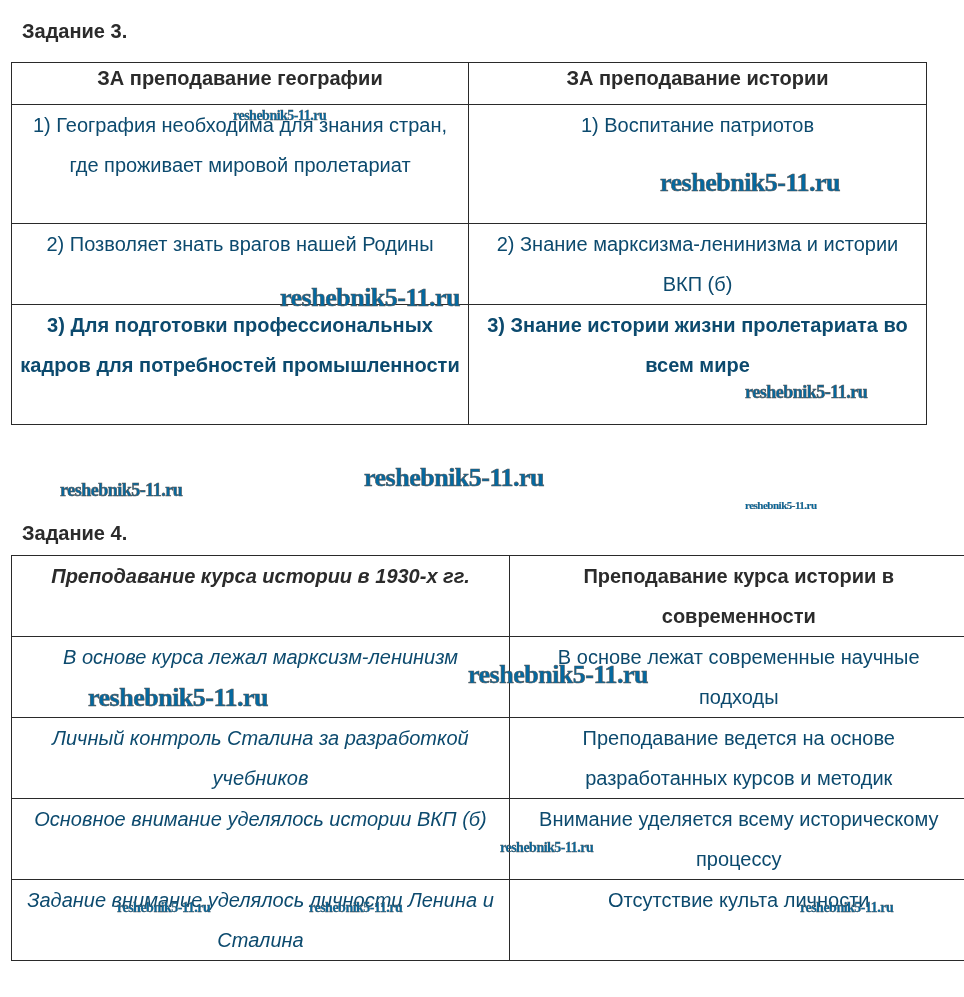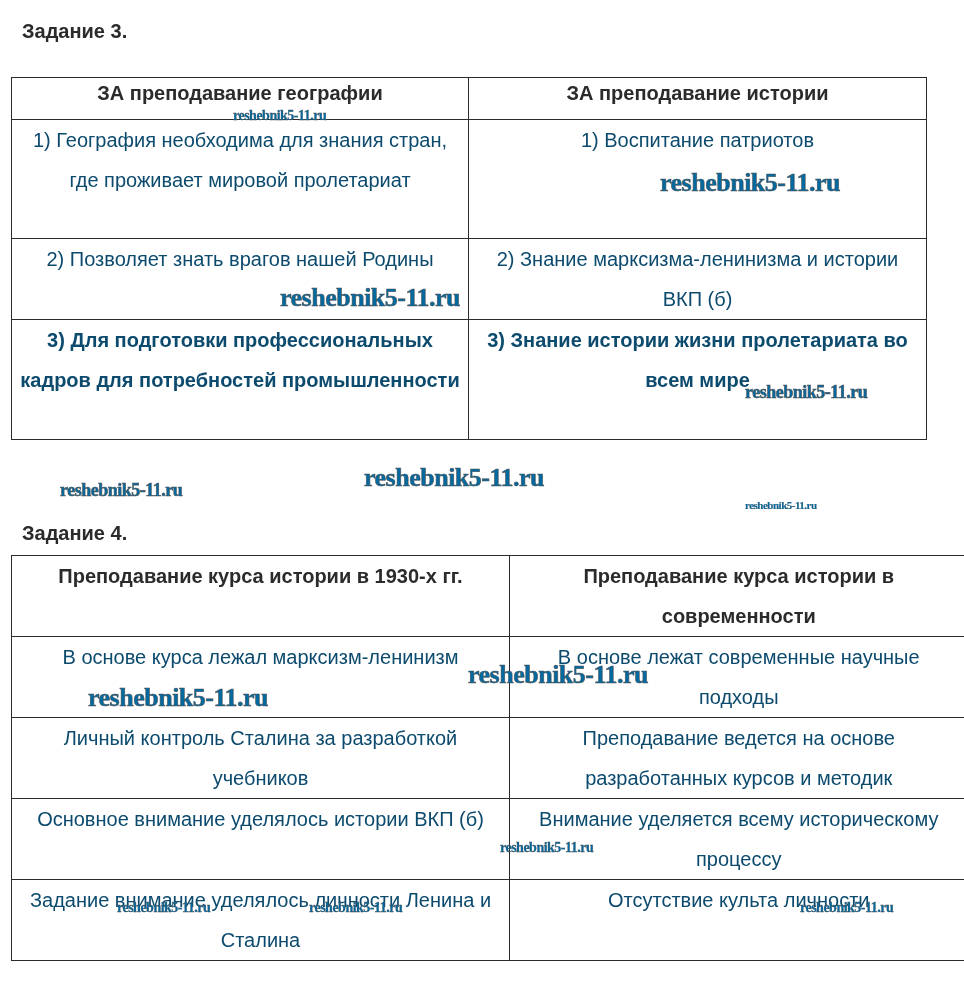--- a/index.html
+++ b/index.html
@@ -11,32 +11,32 @@
     position: absolute; left: 22px; font-size: 20px; font-weight: bold; color: #2b2b2b; text-align: center;
   }
   table.tbl {
     position: absolute; border-collapse: collapse; table-layout: fixed;
   }
   table.tbl td {
     border: 1.5px solid #2a2a2a; text-align: center; vertical-align: top;
     font-size: 20px; line-height: 40px; padding: 0 6px; color: #0c4a6e;
   }
   table.tbl td.hd { font-weight: bold; color: #2b2b2b; }
-  #t1 { left: 11px; top: 77px; width: 915px; }
+  #t1 { left: 11px; top: 62px; width: 915px; }
   #t1 col.c1 { width: 457px; }
   #t1 col.c2 { width: 458px; }
   #t1 tr.h td { height: 40px; line-height: 28px; padding-top: 1px; }
   #t1 tr.r1 td { height: 118px; line-height: 40px; }
   #t1 tr.r2 td { height: 79px; margin-top: 11px; }
   #t1 tr.r3 td { height: 119px; font-weight: bold; }
   #t2 { left: 11px; top: 555px; width: 970px; }
   #t2 col.c1 { width: 498px; }
   #t2 col.c2 { width: 472px; }
   #t2 td { border-right: none; }
-  #t2 td.left { border-right: 1.5px solid #2a2a2a; }
+  #t2 td.left { border-right: 1.5px solid #2a2a2a; font-style: italic; }
   #t2 tr td { height: 79px; }
   #t2 td.right-cell { padding-right: 20px; }
   .wm {
     position: absolute; font-family: "Liberation Serif", "DejaVu Serif", serif; font-weight: bold;
     color: #0369a1; -webkit-text-stroke: 0.6px #555; letter-spacing: -0.5px; white-space: nowrap;
     pointer-events: none;
   }
   .wm.lg { font-size: 26px; }
   .wm.md { font-size: 18px; }
   .wm.sm { font-size: 14px; -webkit-text-stroke: 0.3px #555; }

